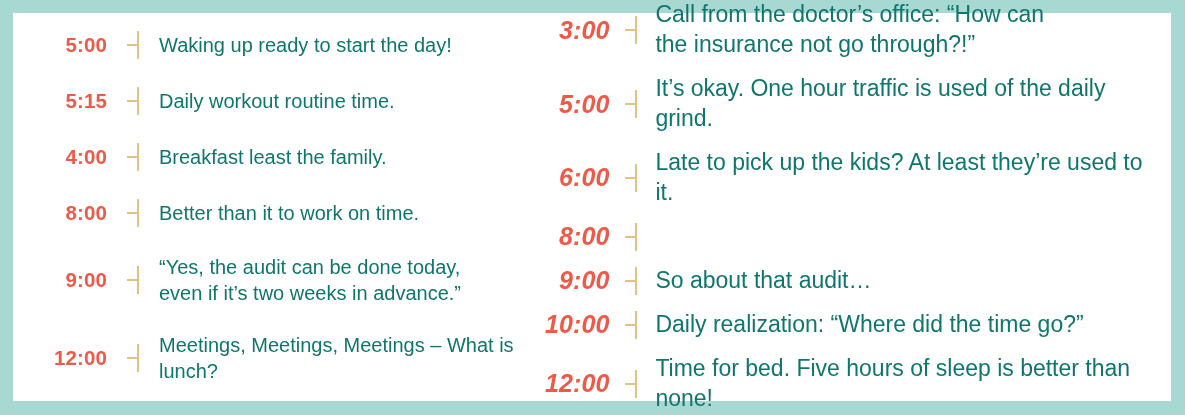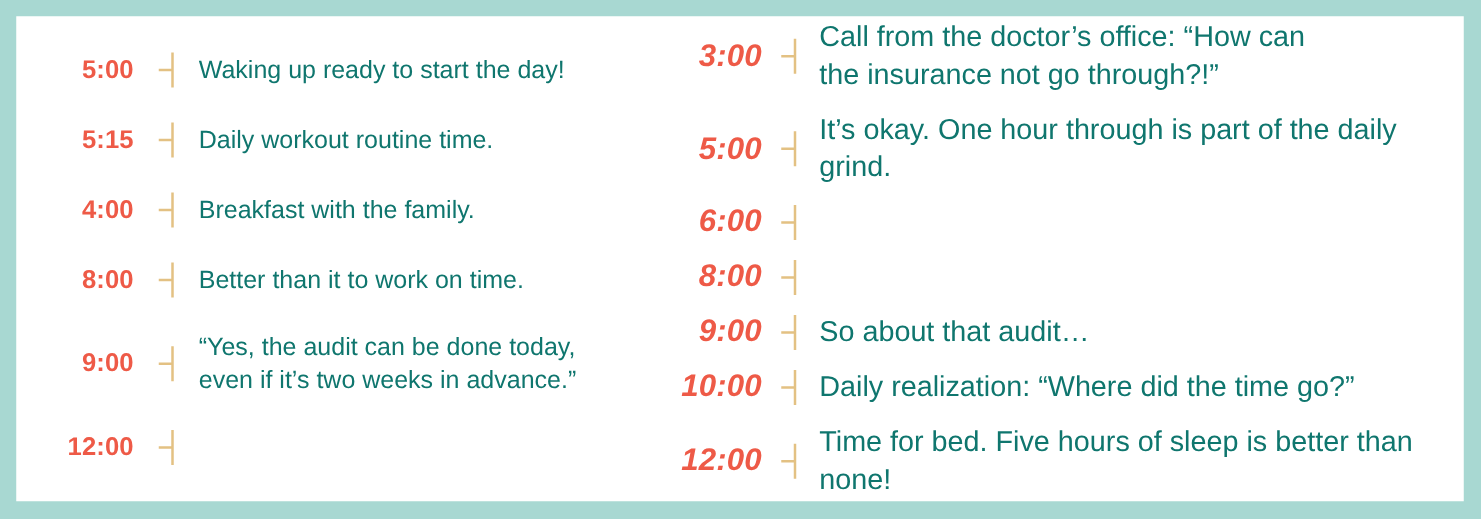--- a/index.html
+++ b/index.html
@@ -157,61 +157,63 @@
 
       <div class="entry">
         <div class="entry__time">5:15</div>
         <div class="entry__tick"></div>
         <div class="entry__text">Daily workout routine time.</div>
       </div>
 
       <div class="entry">
         <div class="entry__time">4:00</div>
         <div class="entry__tick"></div>
-        <div class="entry__text">Breakfast with the family.</div>
+        <div class="entry__text">Breakfast least the family.</div>
       </div>
 
       <div class="entry">
         <div class="entry__time">8:00</div>
         <div class="entry__tick"></div>
         <div class="entry__text">Better than it to work on time.</div>
       </div>
 
       <div class="entry">
         <div class="entry__time">9:00</div>
         <div class="entry__tick"></div>
         <div class="entry__text">“Yes, the audit can be done today,
 even if it’s two weeks in advance.”</div>
       </div>
 
       <div class="entry">
         <div class="entry__time">12:00</div>
         <div class="entry__tick"></div>
+        <div class="entry__text">Meetings, Meetings, Meetings – What is lunch?</div>
       </div>
 
     </div>
 
     <div class="column column--right">
 
       <div class="entry">
         <div class="entry__time">3:00</div>
         <div class="entry__tick"></div>
         <div class="entry__text">Call from the doctor’s office: “How can
 the insurance not go through?!”</div>
       </div>
 
       <div class="entry">
         <div class="entry__time">5:00</div>
         <div class="entry__tick"></div>
-        <div class="entry__text">It’s okay. One hour through is part of the daily grind.</div>
+        <div class="entry__text">It’s okay. One hour traffic is used of the daily grind.</div>
       </div>
 
       <div class="entry">
         <div class="entry__time">6:00</div>
         <div class="entry__tick"></div>
+        <div class="entry__text">Late to pick up the kids? At least they’re used to it.</div>
       </div>
 
       <div class="entry">
         <div class="entry__time">8:00</div>
         <div class="entry__tick"></div>
       </div>
 
       <div class="entry">
         <div class="entry__time">9:00</div>
         <div class="entry__tick"></div>

